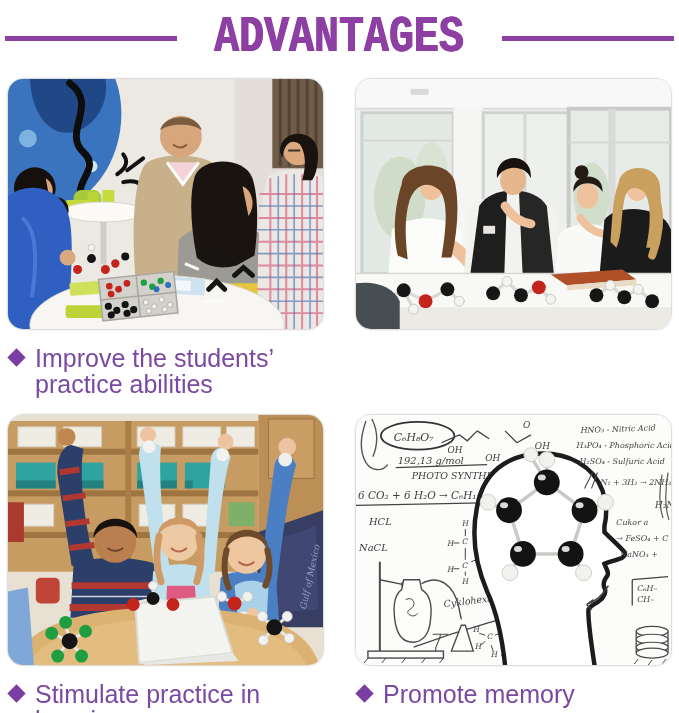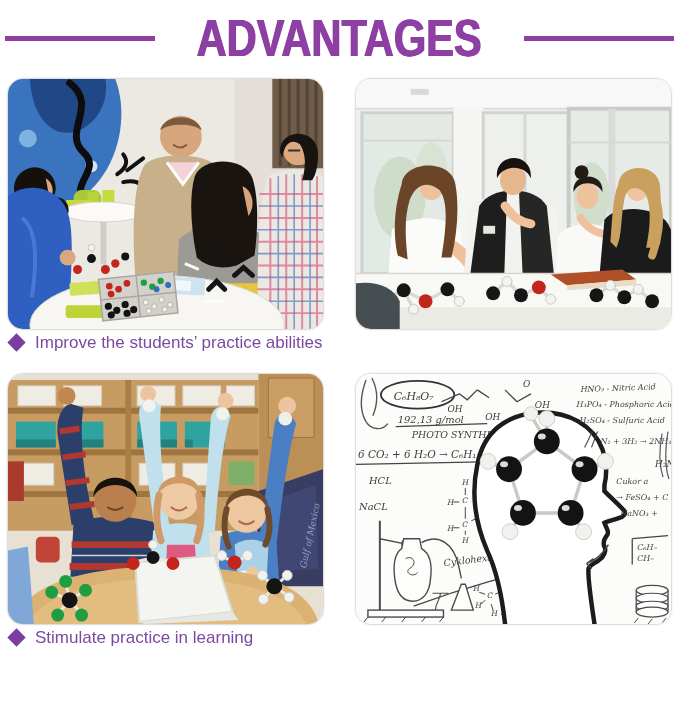--- a/index.html
+++ b/index.html
@@ -6,39 +6,39 @@
     --purple:#8e3fa3;
     --caption:#7b49a1;
   }
   *{box-sizing:border-box;}
   html,body{margin:0;padding:0;background:#fff;}
   .page{
     width:679px;height:713px;overflow:hidden;background:#fff;
     font-family:"Liberation Sans","DejaVu Sans",sans-serif;position:relative;
   }
   
-  .header{display:flex;align-items:center;height:70px;padding:6px 5px 0 5px;}
+  .header{display:flex;align-items:center;height:70px;padding:6px 5px 0 5px;font-family:Liberation Mono, monospace;}
   .rule{flex:1;height:5px;background:var(--purple);}
   .title{
     margin:0 6px;color:var(--purple);font-size:52px;font-weight:bold;line-height:1;
     display:inline-block;transform:scaleX(.8);letter-spacing:0;
     text-shadow:.7px 0 currentColor,-.7px 0 currentColor;
     white-space:nowrap;
   }
   
   .grid{
     display:grid;grid-template-columns:317px 317px;column-gap:31px;row-gap:17px;
     padding:8px 7px 0 7px;
   }
   .figure{
     width:317px;height:252px;border-radius:16px;overflow:hidden;
     border:1px solid #e0dedd;background:#fff;box-shadow:0 0 0 1px rgba(0,0,0,.03);
   }
   .figure svg{display:block;width:100%;height:100%;}
-  .caption{display:flex;color:var(--caption);font-size:17px;line-height:26px;}
+  .caption{display:flex;margin-top:15px;color:var(--caption);font-size:25px;line-height:26px;}
   .diamond{width:13px;height:13px;background:#7a3da1;transform:rotate(45deg);margin:6px 12px 0 3px;flex:none;}
   .caption-text{max-width:290px;}
   
   .wb-text{font-family:"DejaVu Serif",serif;font-style:italic;fill:#3d3d3d;}
 </style>
 </head>
 <body>
 
 <div class="page">
 
@@ -536,16 +536,20 @@
           <g stroke="#4a4a4a" fill="#fdfdfb">
             <path d="M282,218 V240 M314,218 V240" stroke-width="1.3"></path>
             <ellipse cx="298" cy="218" rx="16" ry="5" stroke-width="1.3"></ellipse>
             <ellipse cx="298" cy="226" rx="16" ry="5" stroke-width="1.1"></ellipse>
             <ellipse cx="298" cy="234" rx="16" ry="5" stroke-width="1.1"></ellipse>
             <ellipse cx="298" cy="240" rx="16" ry="5" stroke-width="1.3"></ellipse>
             <path d="M284,246 l-4,5 M298,247 l-4,5 M312,246 l-4,5" stroke-width="1"></path>
           </g>
         </svg>
       </div>
+      <div class="caption">
+        <span class="diamond"></span>
+        <span class="caption-text">Promote memory</span>
+      </div>
     </div>
 
   </div>
 </div>
 
 </body></html>

